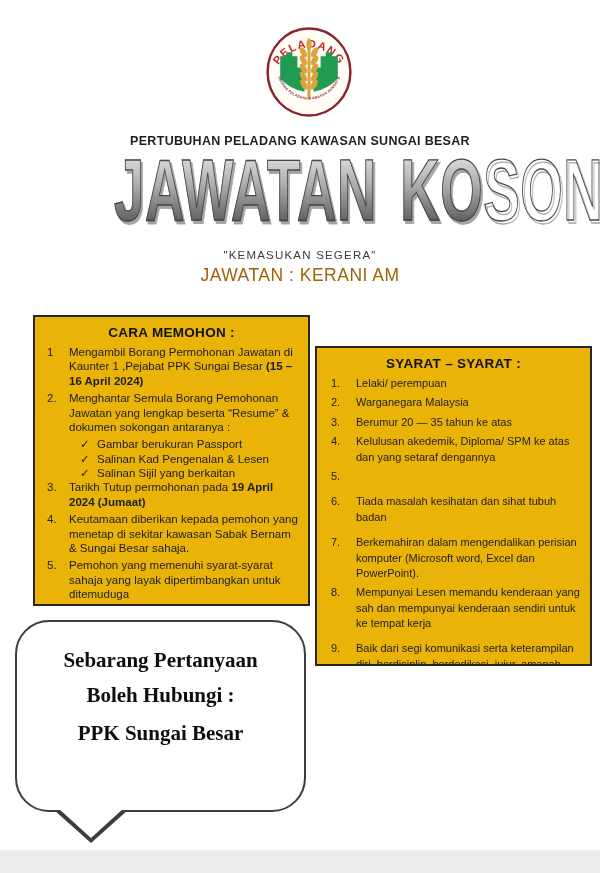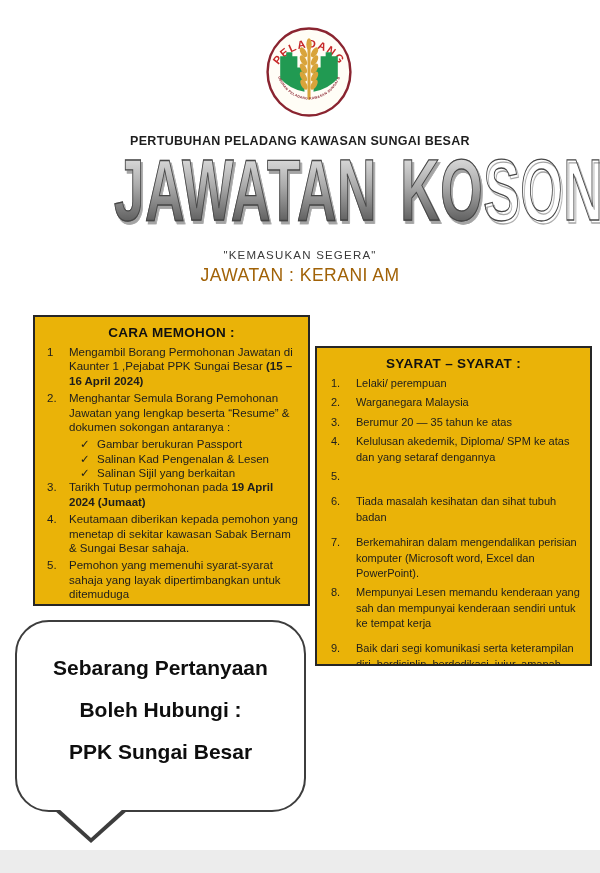--- a/index.html
+++ b/index.html
@@ -54,22 +54,22 @@
   
   .bubble{position:absolute;left:15px;top:620px;width:291px;height:192px;
        box-sizing:border-box;border:2px solid #3d3d3d;border-radius:34px;
        background:#fff;text-align:center;padding-top:16px;}
   .tail-outer{position:absolute;left:37px;bottom:-33px;width:0;height:0;
        border-left:37px solid transparent;border-right:37px solid transparent;
        border-top:33px solid #3d3d3d;}
   .tail-inner{position:absolute;left:41px;bottom:-28px;width:0;height:0;
        border-left:33px solid transparent;border-right:33px solid transparent;
        border-top:30px solid #ffffff;}
-  .bubble-line{font-family:Liberation Sans, sans-serif;font-weight:bold;font-size:21px;
-       color:#0e0e0e;margin:18px 0;}
+  .bubble-line{font-family:Liberation Serif, serif;font-weight:bold;font-size:21px;
+       color:#0e0e0e;margin:10px 0;}
   .bubble-line:nth-child(3){margin-top:13px;}
   .bubble-line:nth-child(4){margin-top:11px;font-size:18px;padding-left:16px;}
   .bubble-line:nth-child(5){margin-top:10px;font-size:23px;letter-spacing:0.5px;}
 
   .footer-strip{position:absolute;left:0;bottom:0;width:600px;height:23px;background:#ececec;}
 </style>
 </head>
 <body>
 
 <div class="poster">

